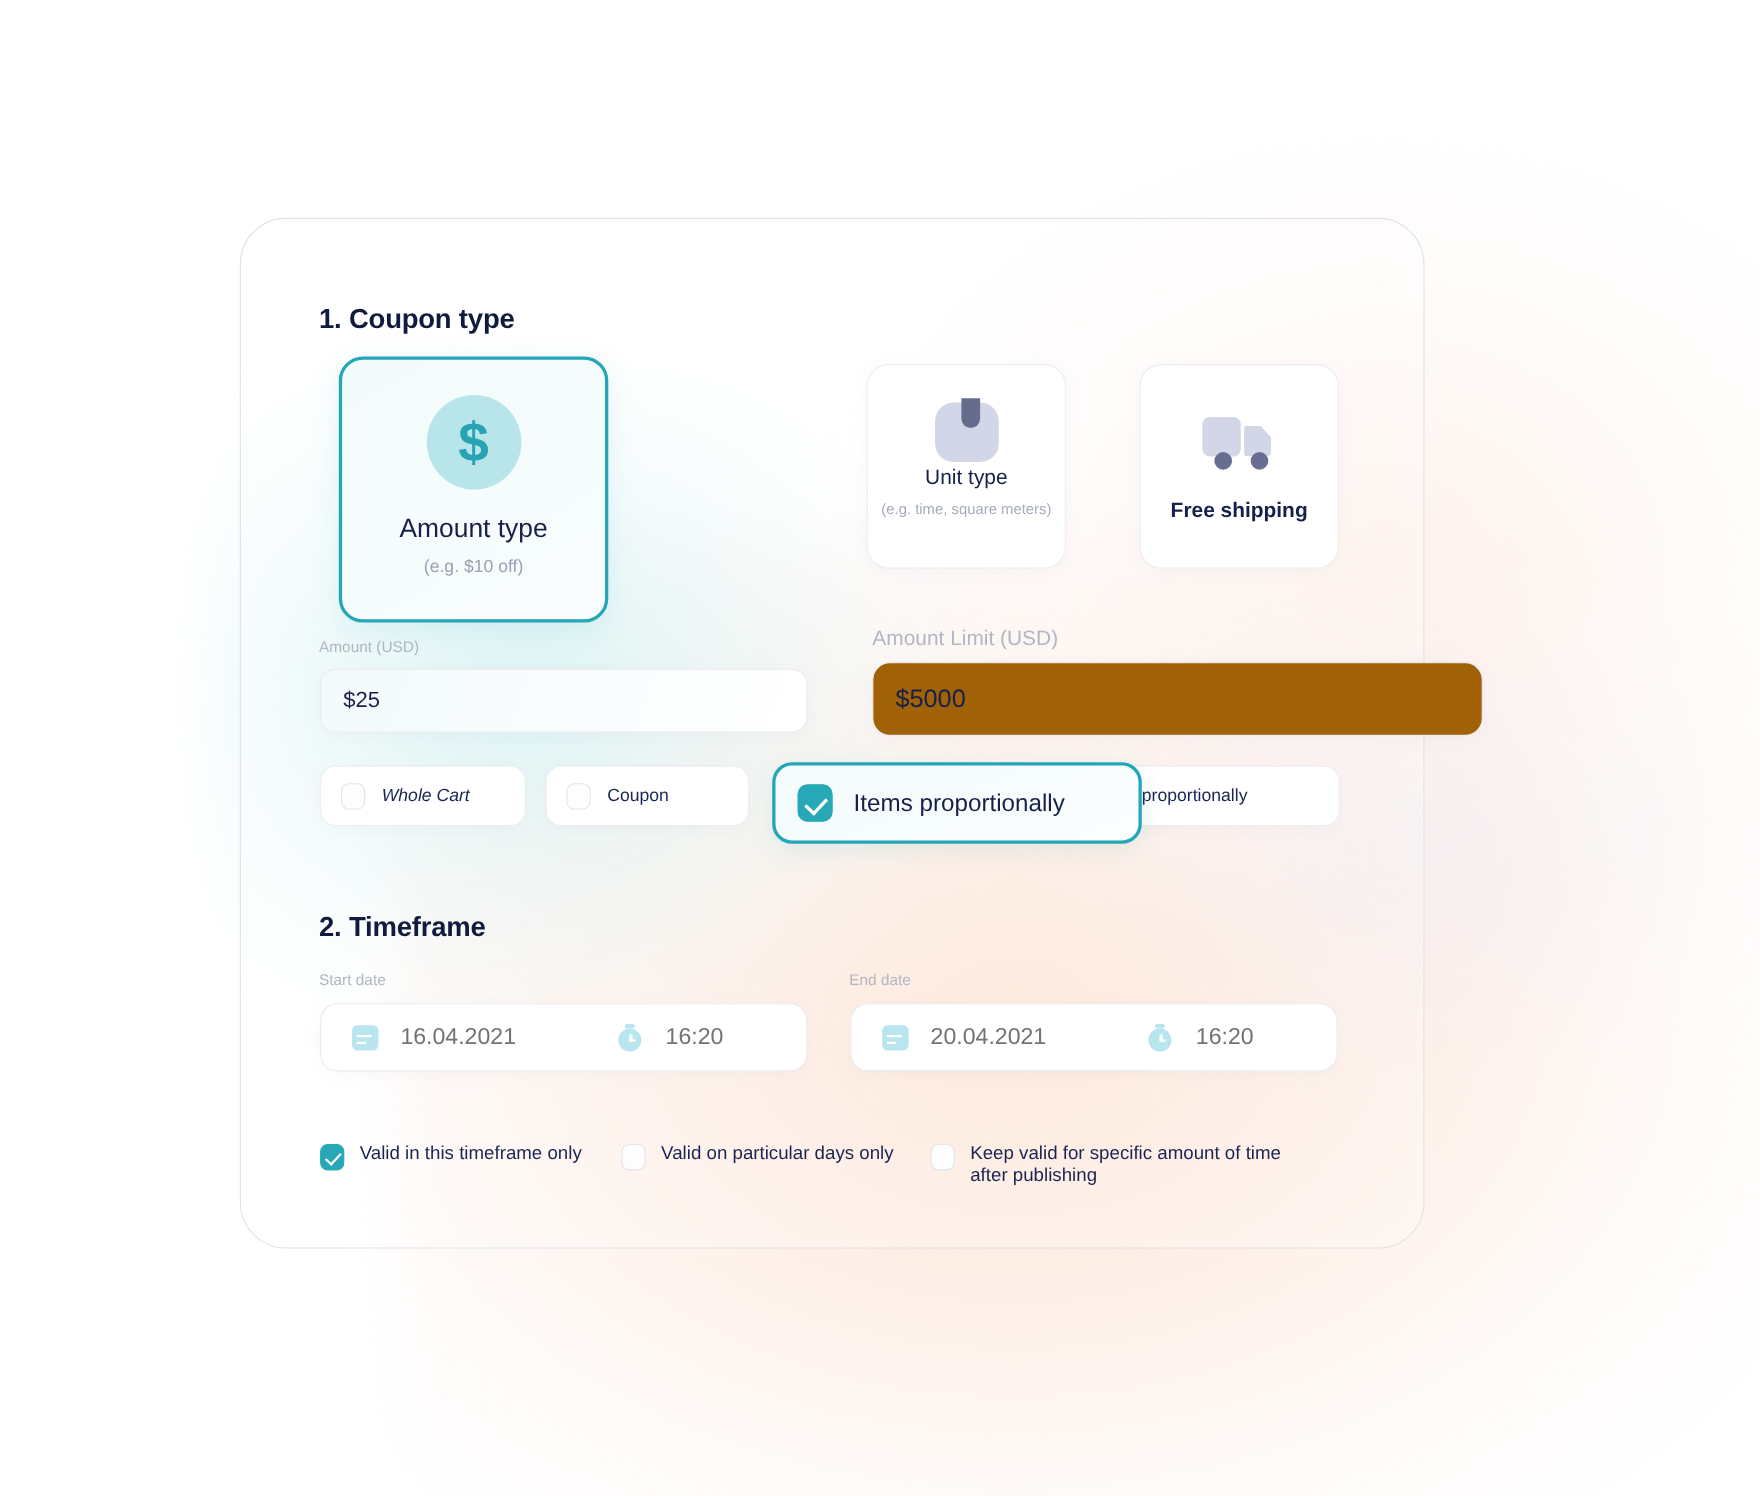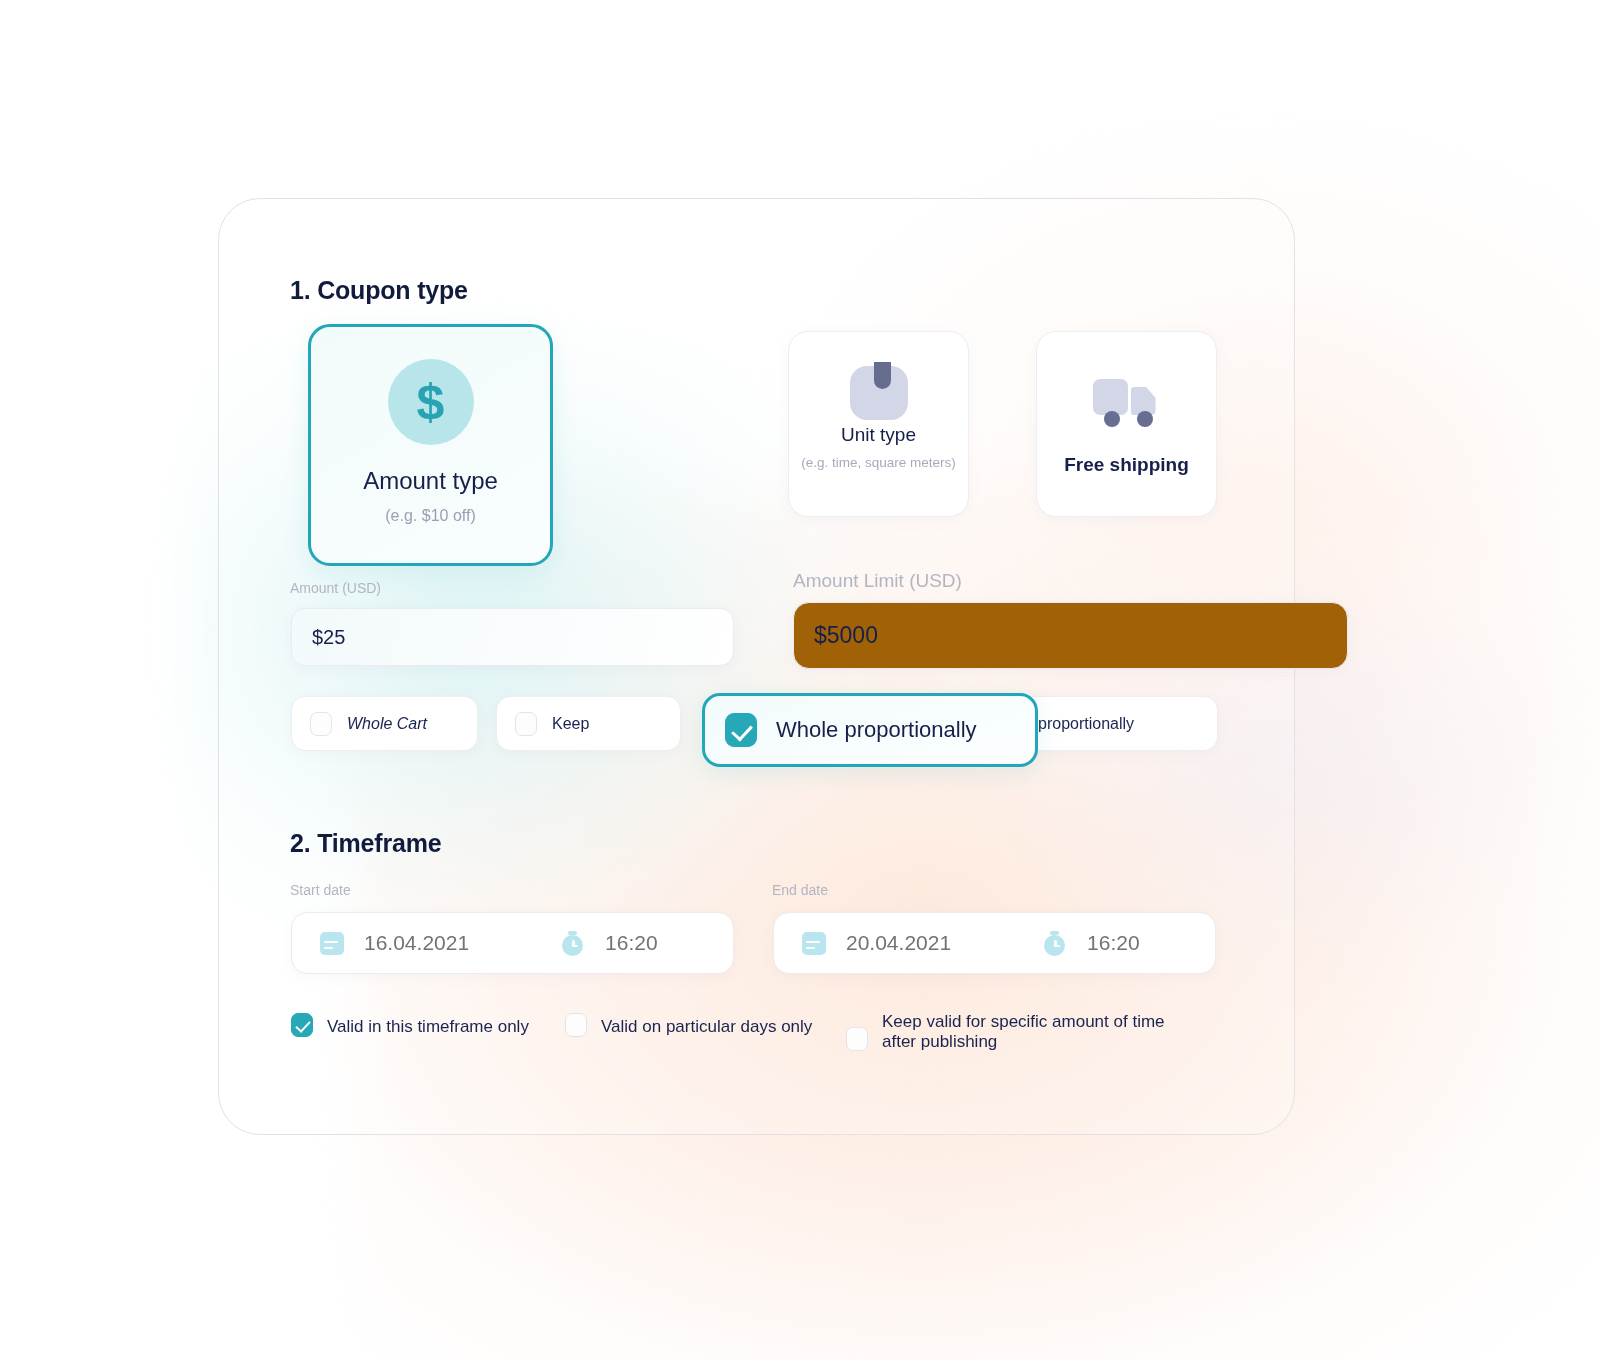--- a/index.html
+++ b/index.html
@@ -452,21 +452,22 @@
     left: 11px; top: 14px;
     width: 6px; height: 2.4px;
     background: #ffffff;
     border-radius: 2px;
   }
 
   
   .opt {
     position: absolute;
     display: flex;
-    align-items: flex-end;
+    align-items: flex-start;
+    margin-top: 27px;
   }
   .opt .cb { margin-top: 1px; }
   .opt .opt-label {
     margin-left: 14px;
     font-size: 17px;
     color: #1a2450;
     line-height: 1.16;
     max-width: 290px;
   }
   #opt-timeframe { left: 73px; top: 814px; }
@@ -527,31 +528,31 @@
   <div class="field-label" id="lbl-amount-limit">Amount Limit (USD)</div>
   <div class="text-input" id="in-amount-limit">$5000</div>
 
   <div class="pill" id="pill-whole">
     <span class="cb"></span>
     <span class="pill-label">Whole Cart</span>
   </div>
 
   <div class="pill" id="pill-items">
     <span class="cb"></span>
-    <span class="pill-label">Keep</span>
+    <span class="pill-label">Coupon</span>
   </div>
 
   <div class="pill" id="pill-quantity">
     <span class="cb"></span>
     <span class="pill-label">Quantity proportionally</span>
   </div>
 
   <div class="pill" id="pill-amount-prop">
     <span class="cb checked"></span>
-    <span class="pill-label">Whole proportionally</span>
+    <span class="pill-label">Items proportionally</span>
   </div>
 
   <div class="section-title" id="t-timeframe">2. Timeframe</div>
 
   <div class="field-label" id="lbl-start">Start date</div>
 
   <div class="date-field" id="dt-start">
     <div class="date-seg first">
       <span class="cal-icon"></span>
       <span class="date-value">16.04.2021</span>

